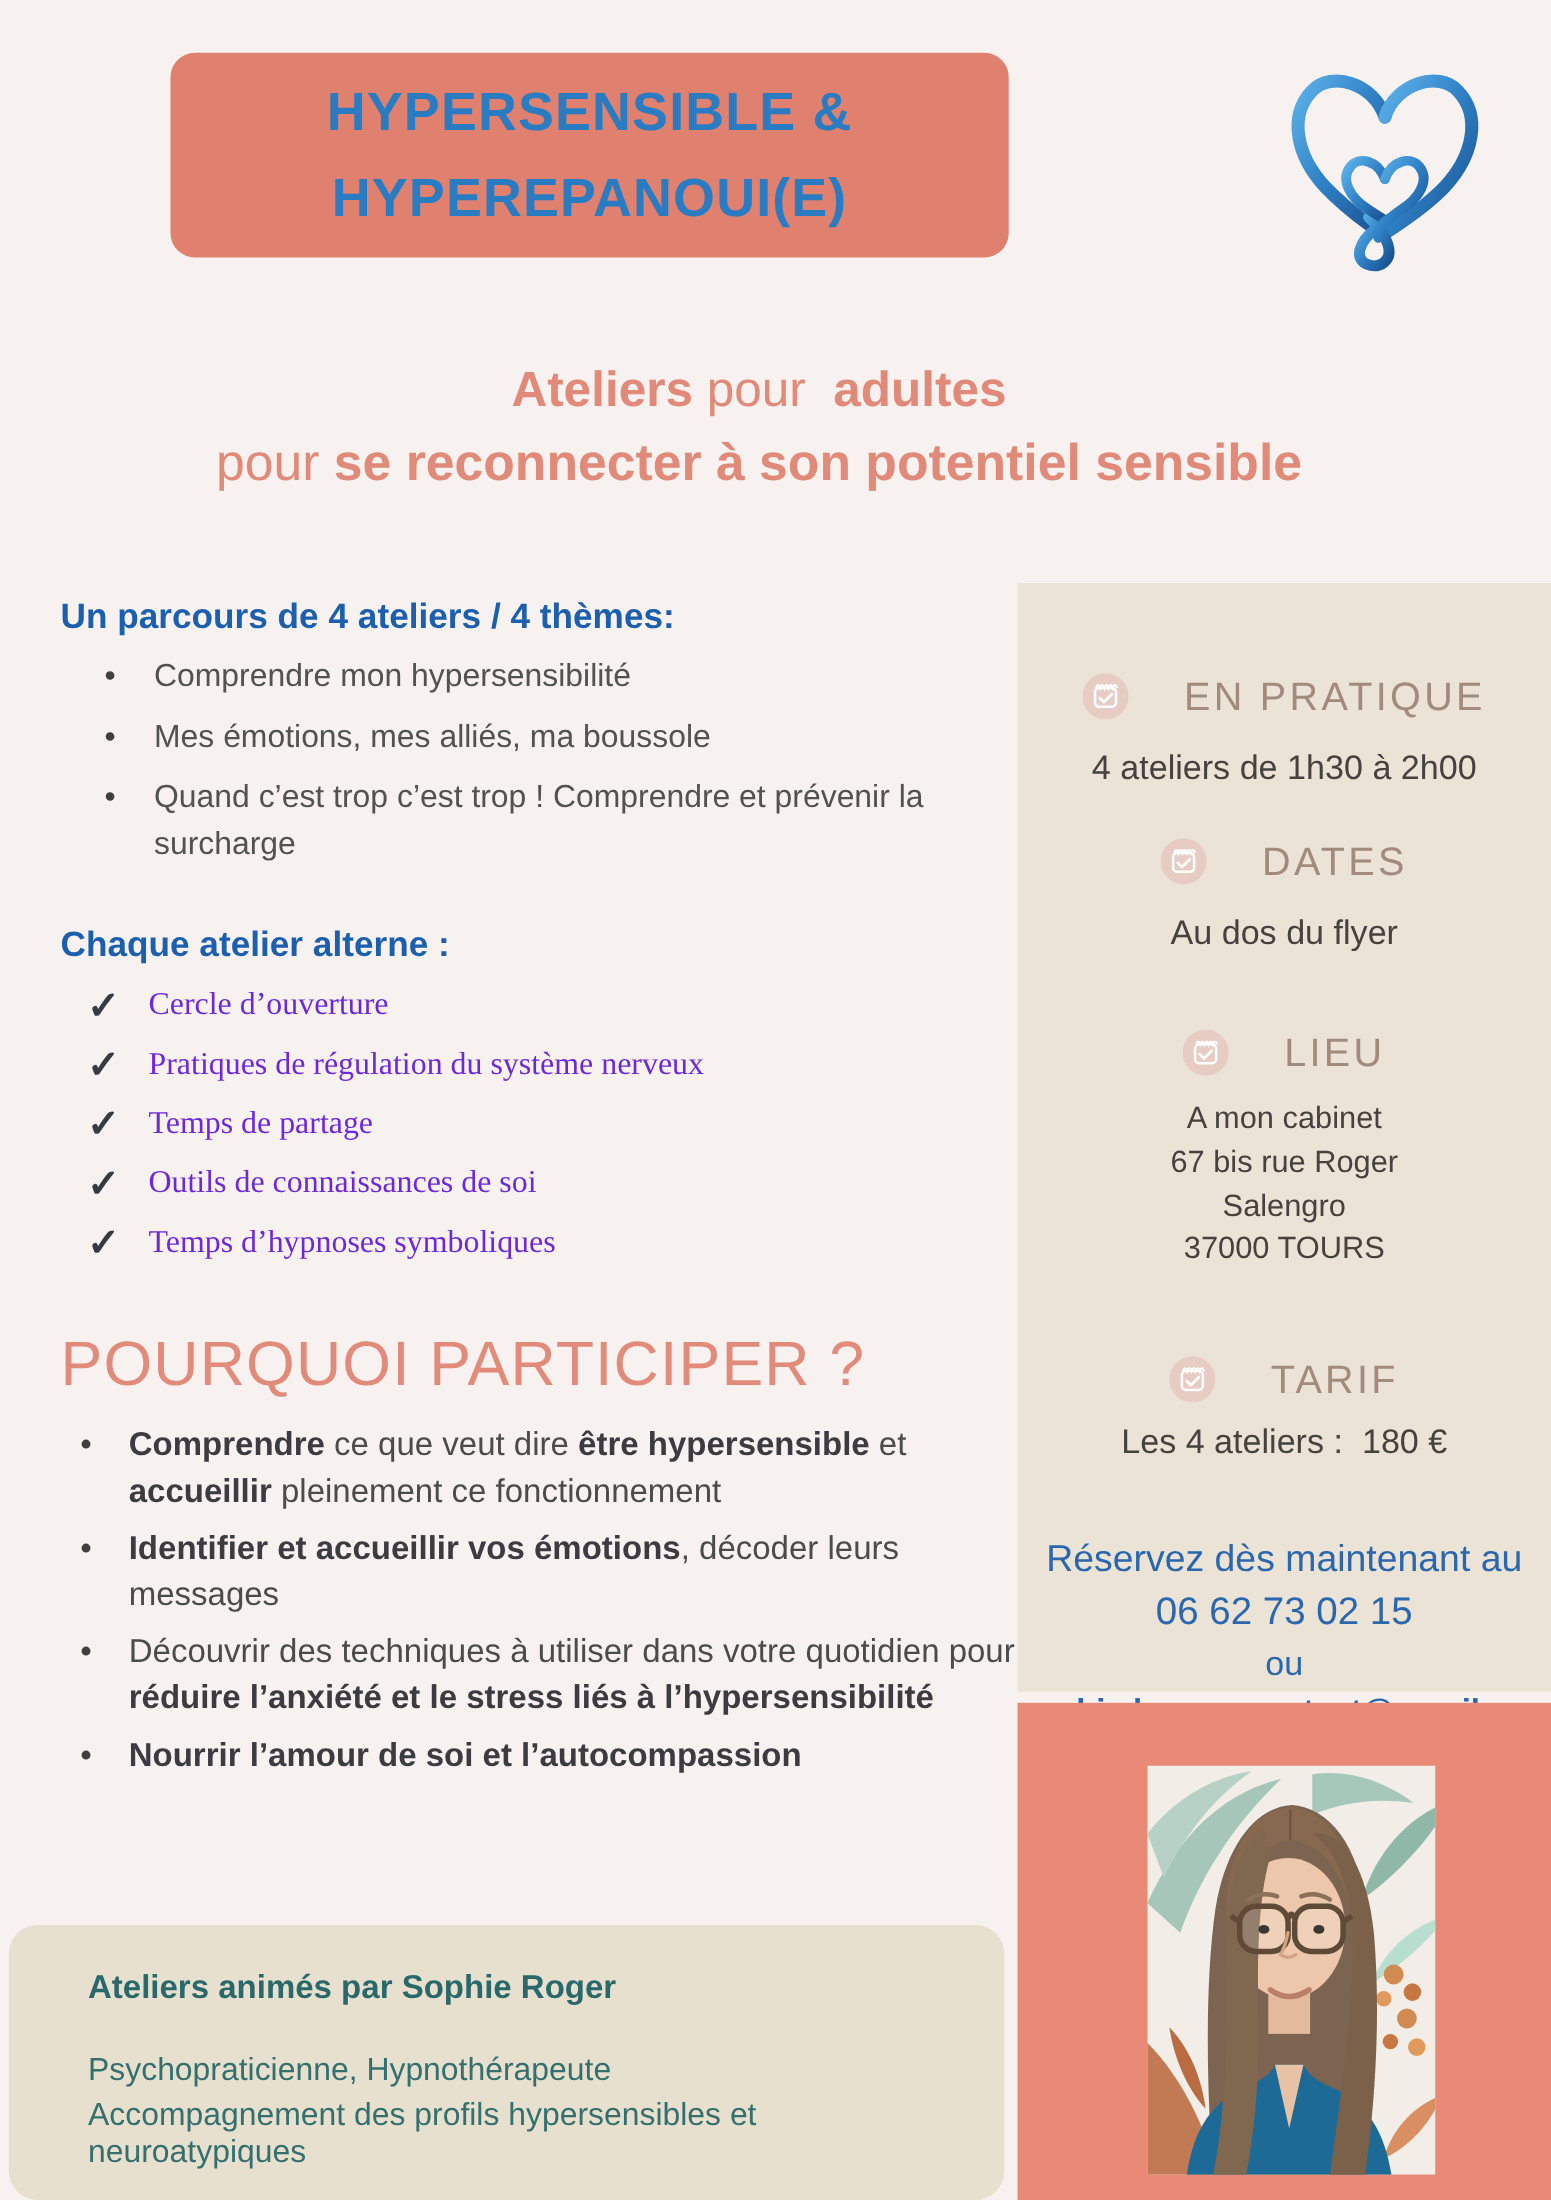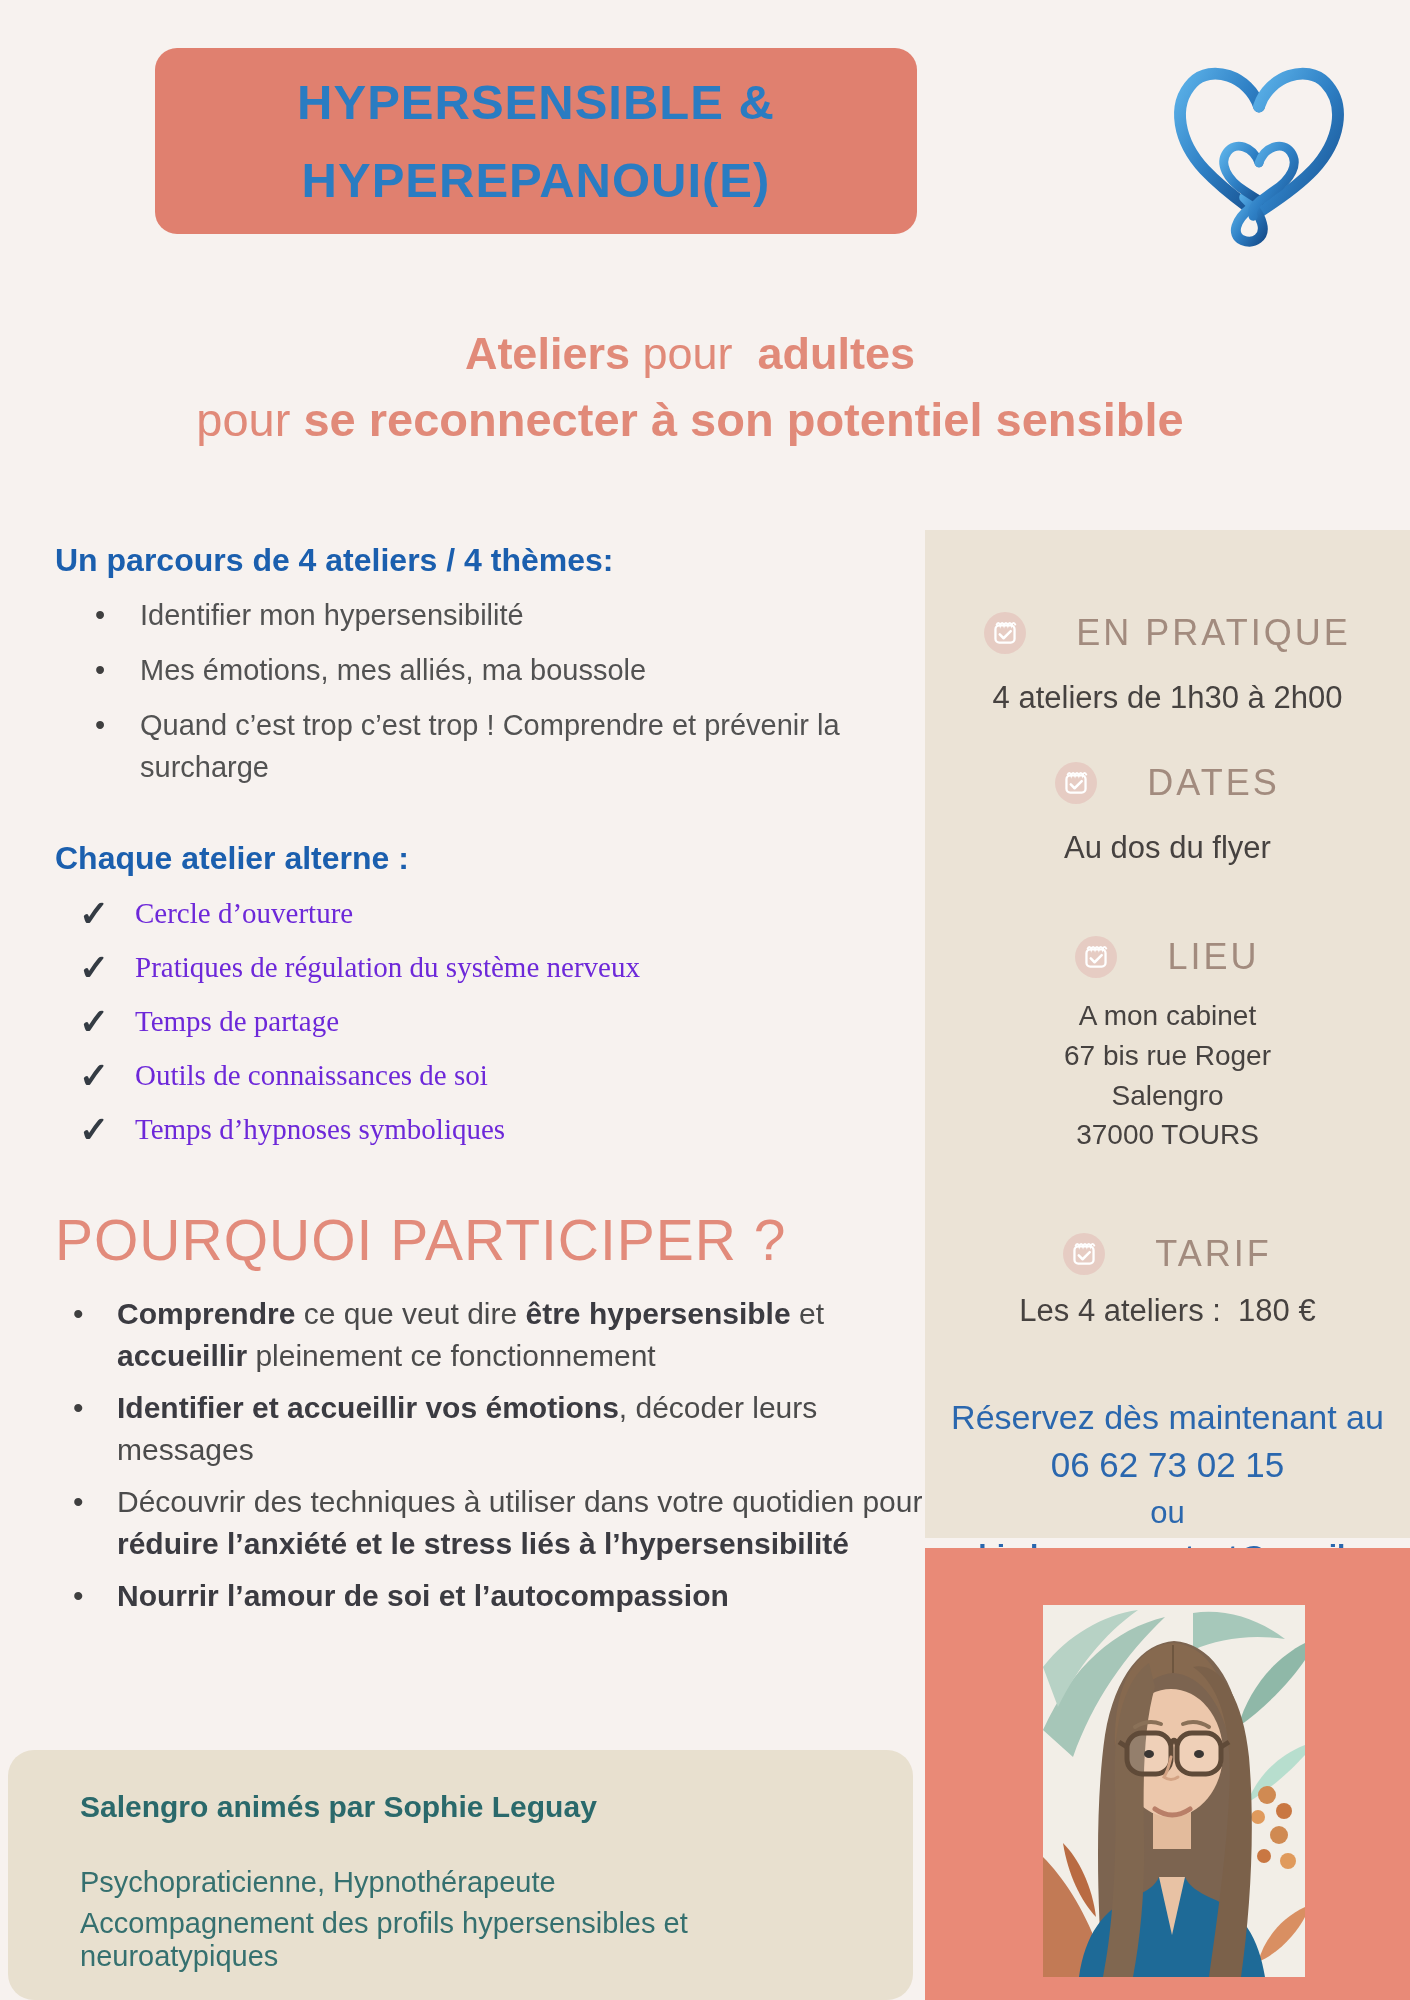--- a/index.html
+++ b/index.html
@@ -93,21 +93,21 @@
   </div>
 
   <div class="subtitle">
     <div class="l1"><span class="b">Ateliers</span><span> pour </span><span class="b">&nbsp;adultes</span></div>
     <div class="l2"><span>pour </span><span class="b">se reconnecter à son potentiel sensible</span></div>
   </div>
 
   <div class="leftcol">
     <div class="h-blue">Un parcours de 4 ateliers / 4 thèmes:</div>
     <ul class="dots">
-      <li>Identifier mon hypersensibilité</li>
+      <li>Comprendre mon hypersensibilité</li>
       <li>Mes émotions, mes alliés, ma boussole</li>
       <li>Quand c’est trop c’est trop ! Comprendre et prévenir la surcharge</li>
     </ul>
 
     <div class="alterne">
       <div class="h-blue">Chaque atelier alterne :</div>
       <ul class="checks">
         <li>Cercle d’ouverture</li>
         <li>Pratiques de régulation du système nerveux</li>
         <li>Temps de partage</li>
@@ -186,21 +186,21 @@
 
     <div class="reserve">
       <div class="r1">Réservez dès maintenant au</div>
       <div class="phone">06 62 73 02 15</div>
       <div class="or">ou</div>
       <div class="email">sophie.leguay.contact@gmail.com</div>
     </div>
   </div>
 
   <div class="animbox">
-    <div class="t">Salengro animés par Sophie Leguay</div>
+    <div class="t">Ateliers animés par Sophie Roger</div>
     <div class="l1">Psychopraticienne, Hypnothérapeute</div>
     <div class="l2">Accompagnement des profils hypersensibles et neuroatypiques</div>
 
   </div>
 
   <div class="photo-block">
     <svg class="photo" viewBox="0 0 262 372" preserveAspectRatio="none">
       <rect x="0" y="0" width="262" height="372" fill="#f2eee7"></rect>
 
       <path d="M0,125 C30,60 72,24 122,12 C82,50 50,96 30,152 Z" fill="#9dc1b2" opacity="0.9"></path>

